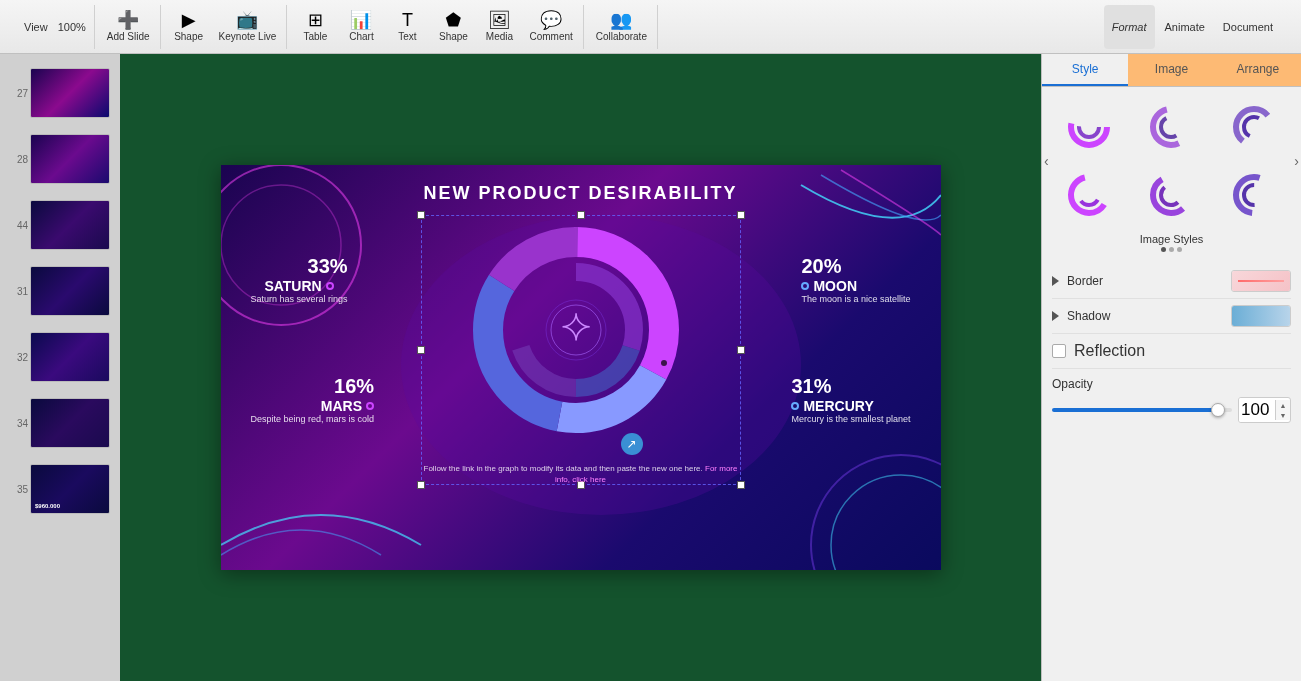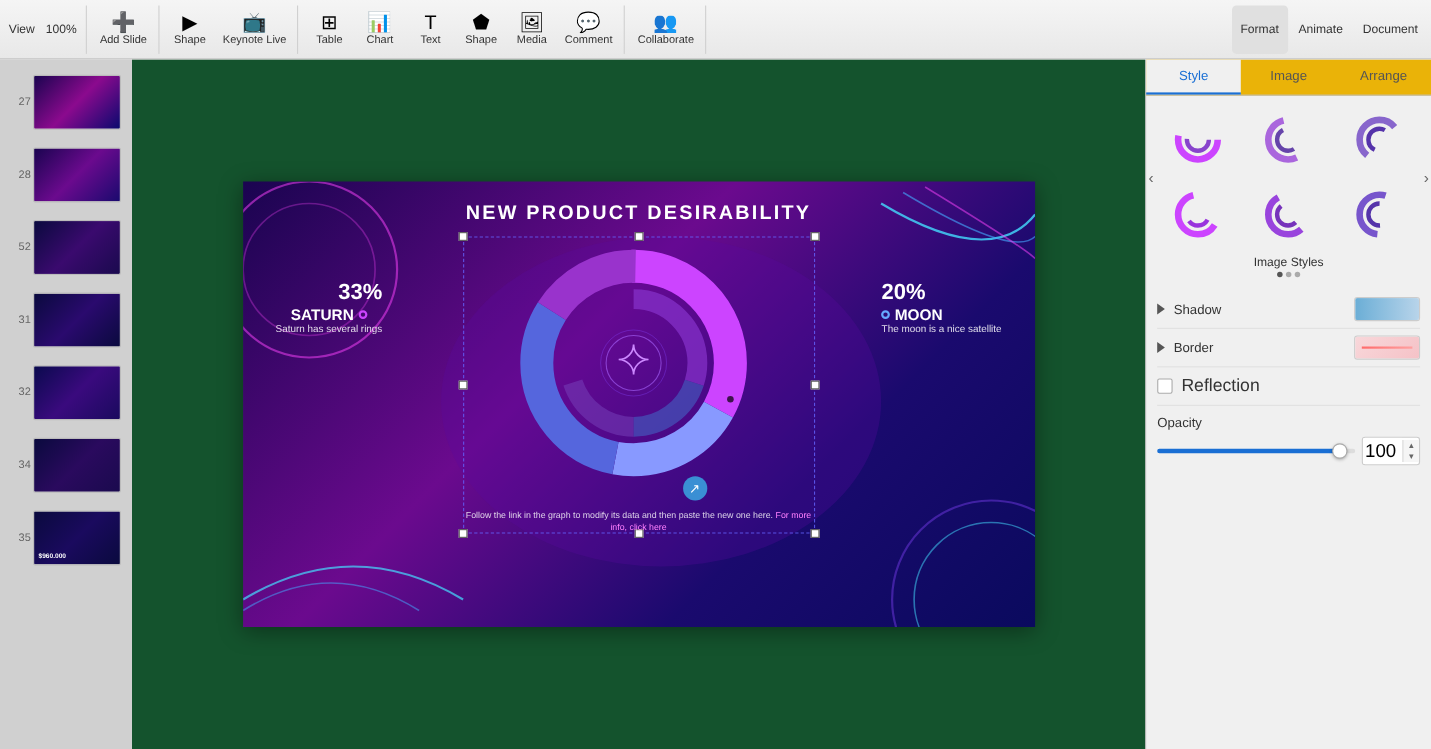--- a/index.html
+++ b/index.html
@@ -5,21 +5,21 @@
     * { margin: 0; padding: 0; box-sizing: border-box; }
     body { font-family: -apple-system, BlinkMacSystemFont, 'Helvetica Neue', Arial, sans-serif; background: #ececec; width: 1301px; height: 681px; overflow: hidden; display: flex; flex-direction: column; }
 
     
     #toolbar {
       height: 54px;
       background: linear-gradient(to bottom, #f5f5f5, #e8e8e8);
       border-bottom: 1px solid #c0c0c0;
       display: flex;
       align-items: center;
-      padding: 0 0;
+      padding: 0 16px;
       gap: 2px;
       flex-shrink: 0;
     }
     .toolbar-group {
       display: flex;
       align-items: center;
       gap: 2px;
       padding: 0 4px;
       border-right: 1px solid #d0d0d0;
     }
@@ -56,20 +56,21 @@
       justify-content: center;
       padding: 2px 8px;
       height: 44px;
       cursor: pointer;
       border-radius: 4px;
       background: transparent;
       border: none;
     }
     .tb-format-btn.active {
       background: #e0e0e0;
+      font-style: italic;
     }
     .tb-format-btn .tb-label { font-size: 11px; color: #333; }
 
     
     #main {
       display: flex;
       flex: 1;
       overflow: hidden;
     }
 
@@ -227,21 +228,21 @@
       width: 260px;
       background: #f0f0f0;
       border-left: 1px solid #c0c0c0;
       display: flex;
       flex-direction: column;
       flex-shrink: 0;
     }
     #right-tabs {
       display: flex;
       border-bottom: 1px solid #c0c0c0;
-      background: #eab308;
+      background: #fdba74;
     }
     .right-tab {
       flex: 1;
       text-align: center;
       padding: 8px 4px;
       font-size: 12px;
       color: #555;
       cursor: pointer;
       border-bottom: 2px solid transparent;
     }
@@ -557,21 +558,21 @@
     </div>
 
     <div class="slide-thumb">
       <span class="slide-thumb-num">28</span>
       <div class="slide-thumb-img">
         <div class="slide-mini-content" style="background:linear-gradient(135deg,#1a0450,#6b0a8e,#1a0a6e);"></div>
       </div>
     </div>
 
     <div class="slide-thumb">
-      <span class="slide-thumb-num">52</span>
+      <span class="slide-thumb-num">44</span>
       <div class="slide-thumb-img">
         <div class="slide-mini-content" style="background:linear-gradient(135deg,#0a0a3e,#3a0a6e,#1a0a4e);"></div>
       </div>
     </div>
 
 
     <div class="slide-thumb">
       <span class="slide-thumb-num">31</span>
       <div class="slide-thumb-img">
         <div class="slide-mini-content" style="background:linear-gradient(135deg,#0a0a3e,#2a0a6e,#0a0a3e);"></div>
@@ -628,30 +629,46 @@
 
       <div style="position:absolute;left:30px;top:90px;text-align:right;">
         <div class="stat-pct">33%</div>
         <div class="stat-name" style="justify-content:center;">
           SATURN
           <span class="stat-dot" style="border-color:#cc44ff;"></span>
         </div>
         <div class="stat-desc" style="text-align:right;">Saturn has several rings</div>
       </div>
 
+      <div style="position:absolute;left:30px;top:210px;text-align:right;">
+        <div class="stat-pct">16%</div>
+        <div class="stat-name" style="justify-content:flex-end;">
+          MARS
+          <span class="stat-dot" style="border-color:#cc44ff;"></span>
+        </div>
+        <div class="stat-desc" style="text-align:right;">Despite being red, mars is cold</div>
+      </div>
 
       <div style="position:absolute;right:30px;top:90px;text-align:left;">
         <div class="stat-pct">20%</div>
         <div class="stat-name">
           <span class="stat-dot" style="border-color:#66aaff;"></span>
           MOON
         </div>
         <div class="stat-desc">The moon is a nice satellite</div>
       </div>
 
+      <div style="position:absolute;right:30px;top:210px;text-align:left;">
+        <div class="stat-pct">31%</div>
+        <div class="stat-name">
+          <span class="stat-dot" style="border-color:#66aaff;"></span>
+          MERCURY
+        </div>
+        <div class="stat-desc">Mercury is the smallest planet</div>
+      </div>
 
       <div id="chart-container">
 
         <div class="selection-border" style="left:0;top:0;right:0;bottom:0;"></div>
 
         <div class="selection-handle" style="left:-4px;top:-4px;"></div>
         <div class="selection-handle" style="left:50%;top:-4px;transform:translateX(-50%);"></div>
         <div class="selection-handle" style="right:-4px;top:-4px;"></div>
         <div class="selection-handle" style="left:-4px;top:50%;transform:translateY(-50%);"></div>
         <div class="selection-handle" style="right:-4px;top:50%;transform:translateY(-50%);"></div>
@@ -748,33 +765,33 @@
 
       <div class="image-styles-label">Image Styles</div>
       <div class="styles-dot-row">
         <div class="styles-dot active"></div>
         <div class="styles-dot"></div>
         <div class="styles-dot"></div>
       </div>
 
       <div class="prop-row">
         <div class="prop-triangle"></div>
-        <span class="prop-label">Shadow</span>
-        <div class="prop-value-box">
-          <div class="shadow-preview"></div>
-        </div>
-      </div>
-
-      <div class="prop-row">
-        <div class="prop-triangle"></div>
         <span class="prop-label">Border</span>
         <div class="prop-value-box">
           <div class="border-preview">
             <div class="border-line"></div>
           </div>
+        </div>
+      </div>
+
+      <div class="prop-row">
+        <div class="prop-triangle"></div>
+        <span class="prop-label">Shadow</span>
+        <div class="prop-value-box">
+          <div class="shadow-preview"></div>
         </div>
       </div>
 
       <div class="reflection-row">
         <div class="reflection-checkbox"></div>
         <span class="reflection-label">Reflection</span>
       </div>
 
       <div class="opacity-row">
         <div class="opacity-label">Opacity</div>

